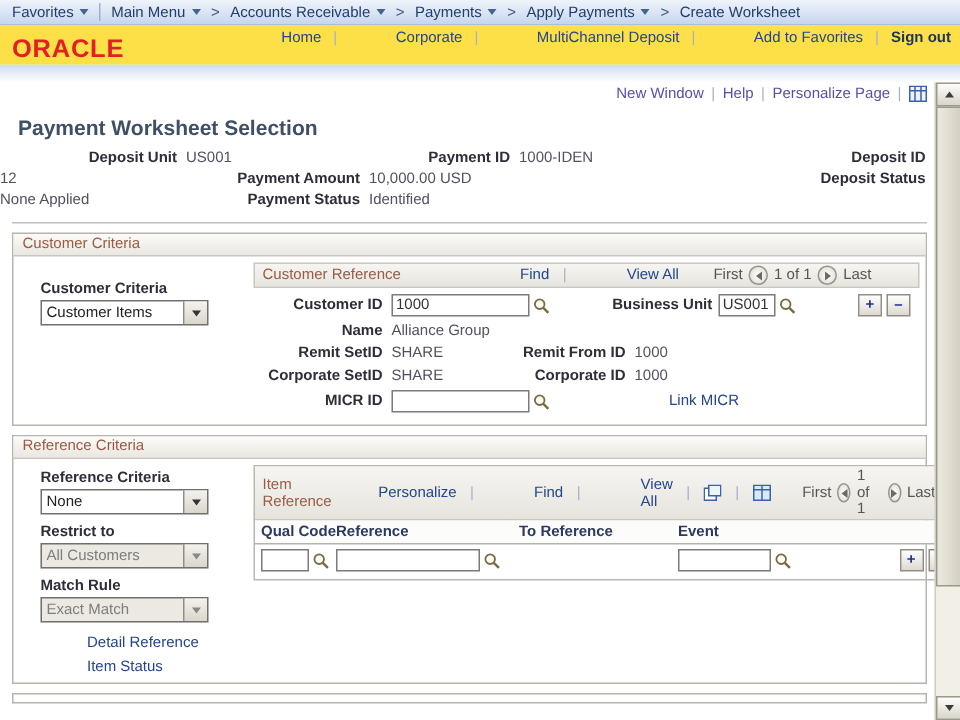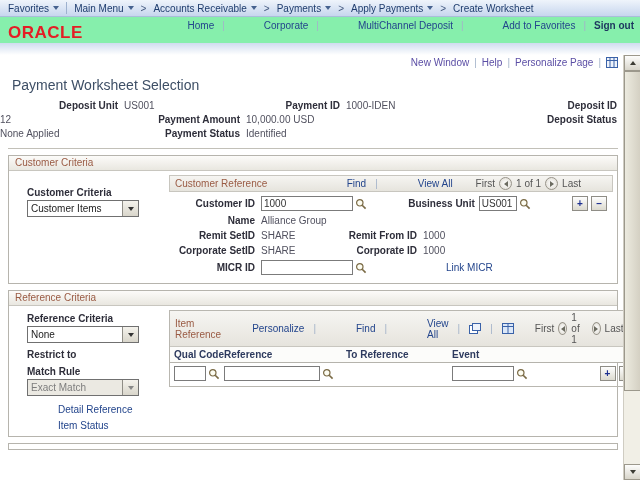--- a/index.html
+++ b/index.html
@@ -6,33 +6,33 @@
   .screen{position:relative;width:640px;height:480px;background:#fff;overflow:hidden;
     font-family:"Liberation Sans","DejaVu Sans",sans-serif;font-size:10px;color:#3a3a46;}
   
   .crumbbar{height:16px;background:linear-gradient(#eff4fb,#c7d6ee);border-bottom:1px solid #aabdda;
     display:flex;align-items:center;padding:0 8px;gap:7px;color:#1f3d6e;white-space:nowrap;}
   .crumb{display:flex;align-items:center;gap:4px;cursor:pointer;}
   .tri-dn{width:0;height:0;border-left:3px solid transparent;border-right:3px solid transparent;border-top:4px solid #46628f;}
   .csep::before{content:">";color:#44597e;}
   .vdiv{width:1px;height:12px;background:#9db1ce;}
   
-  .hdr{position:relative;height:26px;background:#86efac;}
+  .hdr{position:relative;height:26px;background:#fde047;}
   .logo{position:absolute;left:8px;top:6px;font-size:17px;font-weight:bold;color:#e41e25;letter-spacing:.5px;}
   .hdrlinks{position:absolute;right:6px;top:3px;display:flex;align-items:center;gap:8px;color:#23458c;}
   .hdrlinks .signout{font-weight:bold;color:#1c355e;}
   .pipe::before{content:"|";color:#a3b2c9;}
   .band{height:12px;background:linear-gradient(#cfdcef,#ffffff);}
   
   .content{position:absolute;top:54px;left:0;right:17px;bottom:0;}
   .toolbar{display:flex;justify-content:flex-end;align-items:center;gap:5px;padding:3px 5px 0 0;color:#5b4ea5;}
   .lnk{cursor:pointer;}
   .toolbar .lnk{color:#5b4ea5;}
   a,.bluelnk{color:#23458c;cursor:pointer;text-decoration:none;padding-left:31px;}
-  .pagetitle{margin:9px 0 0 12px;font-size:14px;font-weight:normal;color:#3e4f66;}
+  .pagetitle{margin:9px 0 0 12px;font-size:14px;font-weight:bold;color:#3e4f66;}
   
   .summary{display:grid;grid-template-columns:124px 122px 100px 122px auto;margin-top:6px;line-height:14px;}
   .slab{text-align:right;font-weight:bold;padding-right:6px;color:#2e2e3a;}
   .sval{color:#51515f;}
   .hr{border-top:1px solid #c2c0b8;margin:7px 5px 0 8px;}
   
   .section{border:1px solid #b6b4ad;margin:6px 5px 0 8px;background:#fff;}
   .sechdr{padding:1px 6px 2px;background:linear-gradient(#fcfbf9,#e9e7e0);border-bottom:1px solid #c8c6bf;color:#9a5b44;}
   
   .sel{display:flex;width:112px;height:17px;border:1px solid #707070;background:#fff;align-items:center;box-sizing:border-box;cursor:pointer;}
@@ -265,20 +265,26 @@
       <div class="ccbody" style="padding-bottom:5px">
         <div class="rcleft">
           <div class="blab" style="margin-top:3px">Reference Criteria</div>
           <div class="sel" style="margin-top:2px">
             <span class="txt">None</span>
             <span class="dbtn">
                 <span class="tri-dn" style="border-top-color:#333"></span>
               </span>
           </div>
           <div class="blab" style="margin-top:6px">Restrict to</div>
+          <div class="sel dis" style="margin-top:2px">
+            <span class="txt">All Customers</span>
+            <span class="dbtn">
+                <span class="tri-dn" style="border-top-color:#888"></span>
+              </span>
+          </div>
           <div class="blab" style="margin-top:6px">Match Rule</div>
           <div class="sel dis" style="margin-top:2px">
             <span class="txt">Exact Match</span>
             <span class="dbtn">
                 <span class="tri-dn" style="border-top-color:#888"></span>
               </span>
           </div>
           <div style="margin-top:8px"><span class="bluelnk">Detail Reference</span></div>
           <div style="margin-top:5px"><span class="bluelnk">Item Status</span></div>
         </div>

